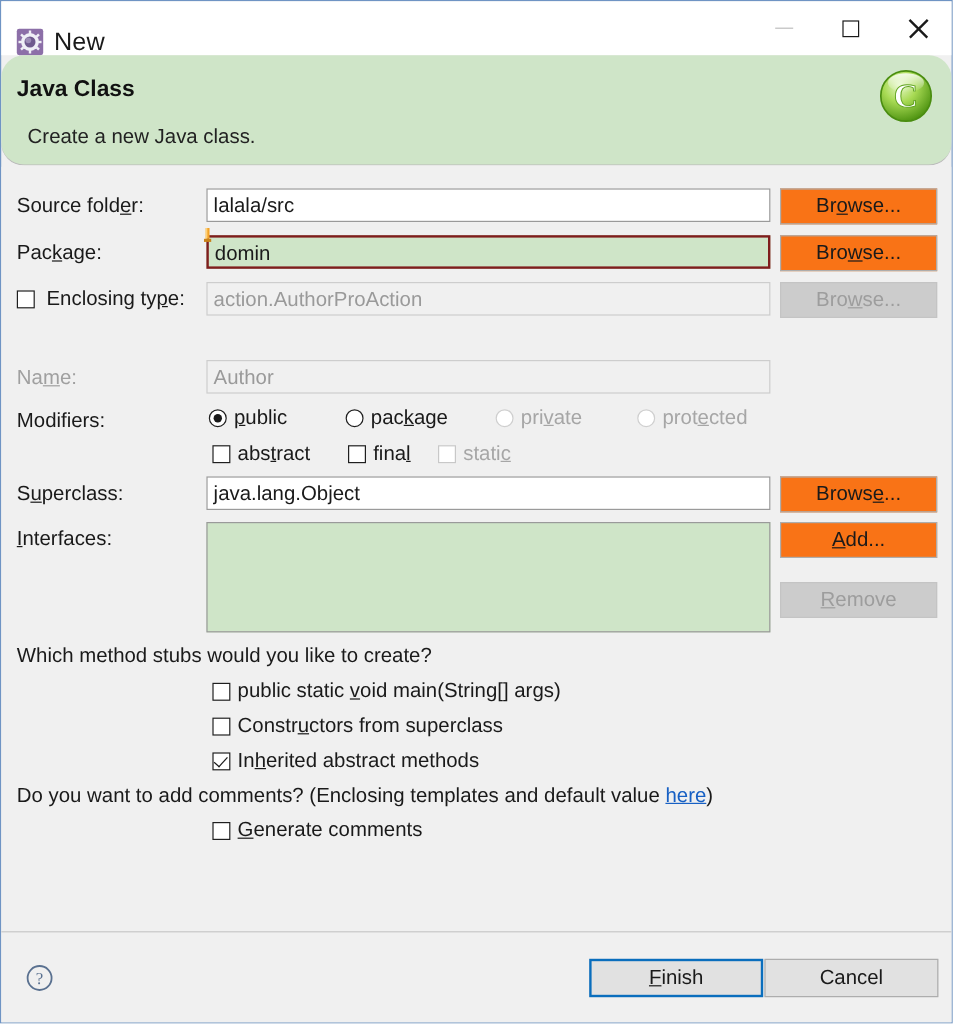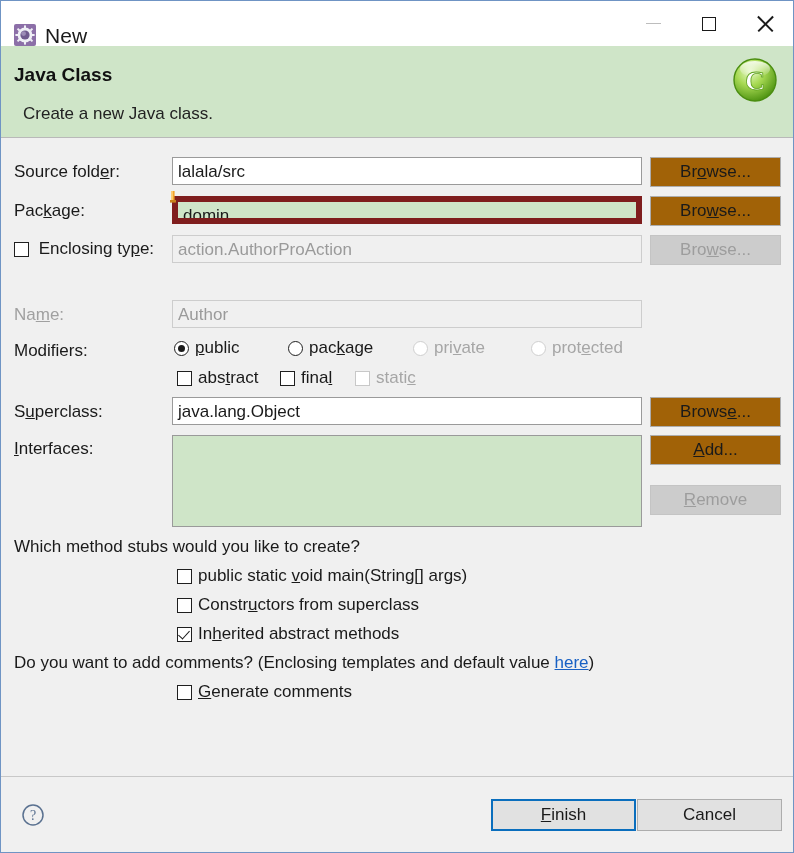--- a/index.html
+++ b/index.html
@@ -65,20 +65,21 @@
   }
   .winbtn.close .glyph:before { transform: rotate(45deg); }
   .winbtn.close .glyph:after  { transform: rotate(-45deg); }
 
   
   .header {
     position: absolute; left: 0; top: 45px;
     width: 792px; height: 92px;
     background: #cfe5c8;
     border-bottom: 1px solid #b9b9b9;
+    border-radius: 19px;
   }
   .header-title {
     position: absolute; left: 13px; top: 18px;
     font-size: 19px; font-weight: bold; color: #111;
   }
   .header-sub {
     position: absolute; left: 22px; top: 58px;
     font-size: 17px; color: #222;
   }
   .header-icon {
@@ -99,29 +100,29 @@
 
   .field {
     position: absolute; left: 171px;
     height: 28px; width: 470px;
     background: #ffffff; border: 1px solid #9a9a9a;
     font-size: 17px; color: #1a1a1a;
     padding: 2px 0 0 5px; line-height: 24px;
     white-space: nowrap; overflow: hidden;
   }
   .field.focused {
-    background: #cfe5c8; border: 6px solid #7f1d1d;
+    background: #cfe5c8; border: 2px solid #7f1d1d;
   }
   .field.disabled {
     background: #f0f0f0; border: 1px solid #cdcdcd; color: #9a9a9a;
   }
 
   .btn {
     position: absolute; left: 649px; width: 131px; height: 30px;
-    background: #a16207; border: 1px solid #adadad;
+    background: #f97316; border: 1px solid #adadad;
     font-size: 17px; color: #1a1a1a;
     display: flex; align-items: center; justify-content: center;
   }
   .btn.disabled { background: #cccccc; border-color: #c4c4c4; color: #9d9d9d; }
 
   
   .cb {
     display: inline-block; width: 15px; height: 15px;
     border: 1.4px solid #1f1f1f; background: #fff;
     vertical-align: -3px; position: relative; flex: none;
@@ -296,21 +297,21 @@
           </span>
         <span class="ckrow dis">
             <span class="rb dis"></span>
             <span><span>prot</span><u>e</u><span>cted</span></span>
           </span>
       </div>
     </div>
 
     <div class="row" style="top:229px;height:26px;">
       <div style="position:absolute;left:176px;top:0;display:flex;align-items:center;">
-        <span class="ckrow" style="width:103px;">
+        <span class="ckrow" style="width:113px;">
             <span class="cb"></span>
             <span><span>abs</span><u>t</u><span>ract</span></span>
           </span>
         <span class="ckrow" style="width:75px;">
             <span class="cb"></span>
             <span><span>fina</span><u>l</u><span></span></span>
           </span>
         <span class="ckrow dis">
             <span class="cb dis"></span>
             <span><span>stati</span><u>c</u><span></span></span>

